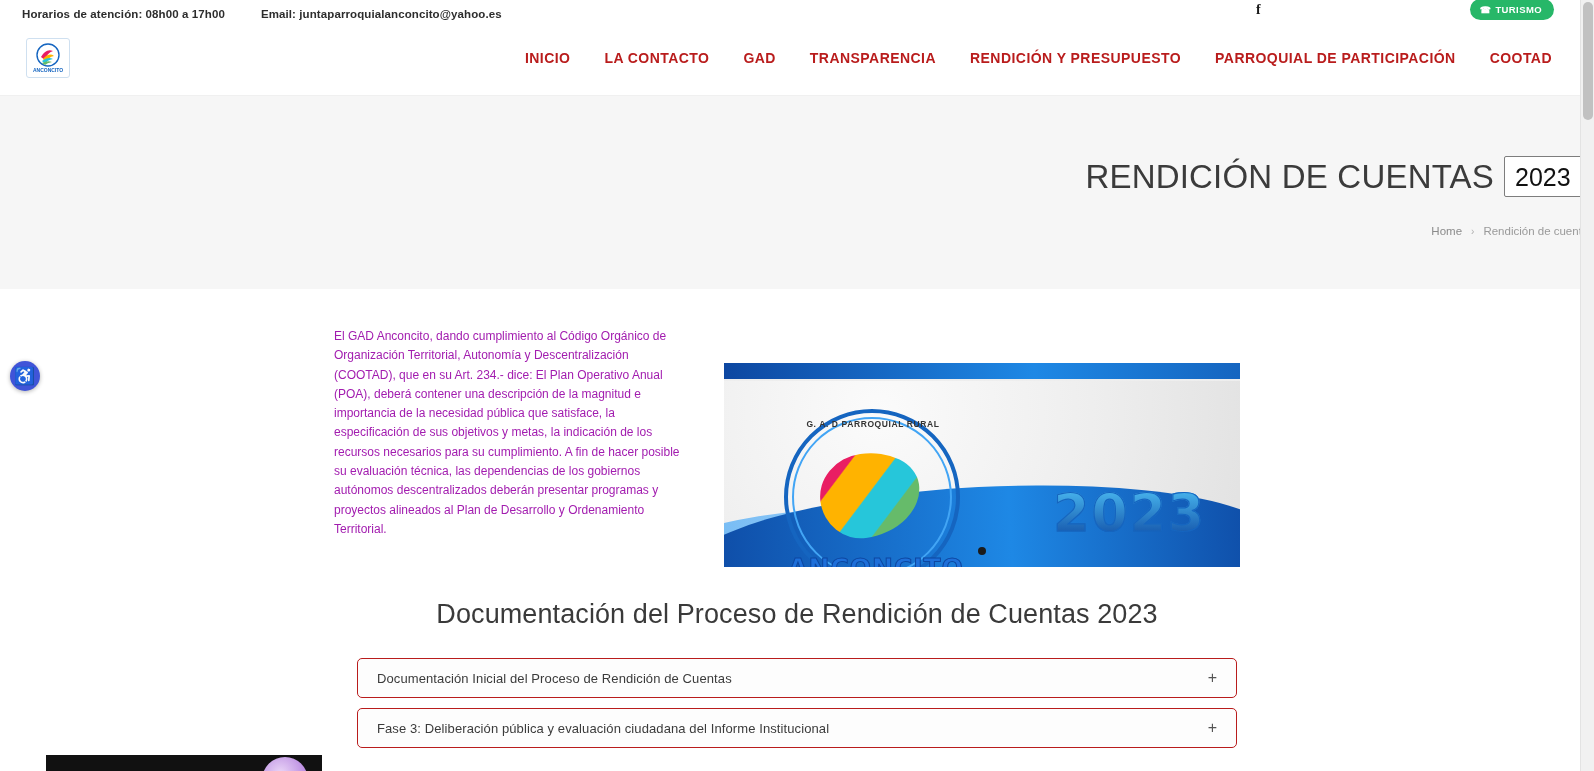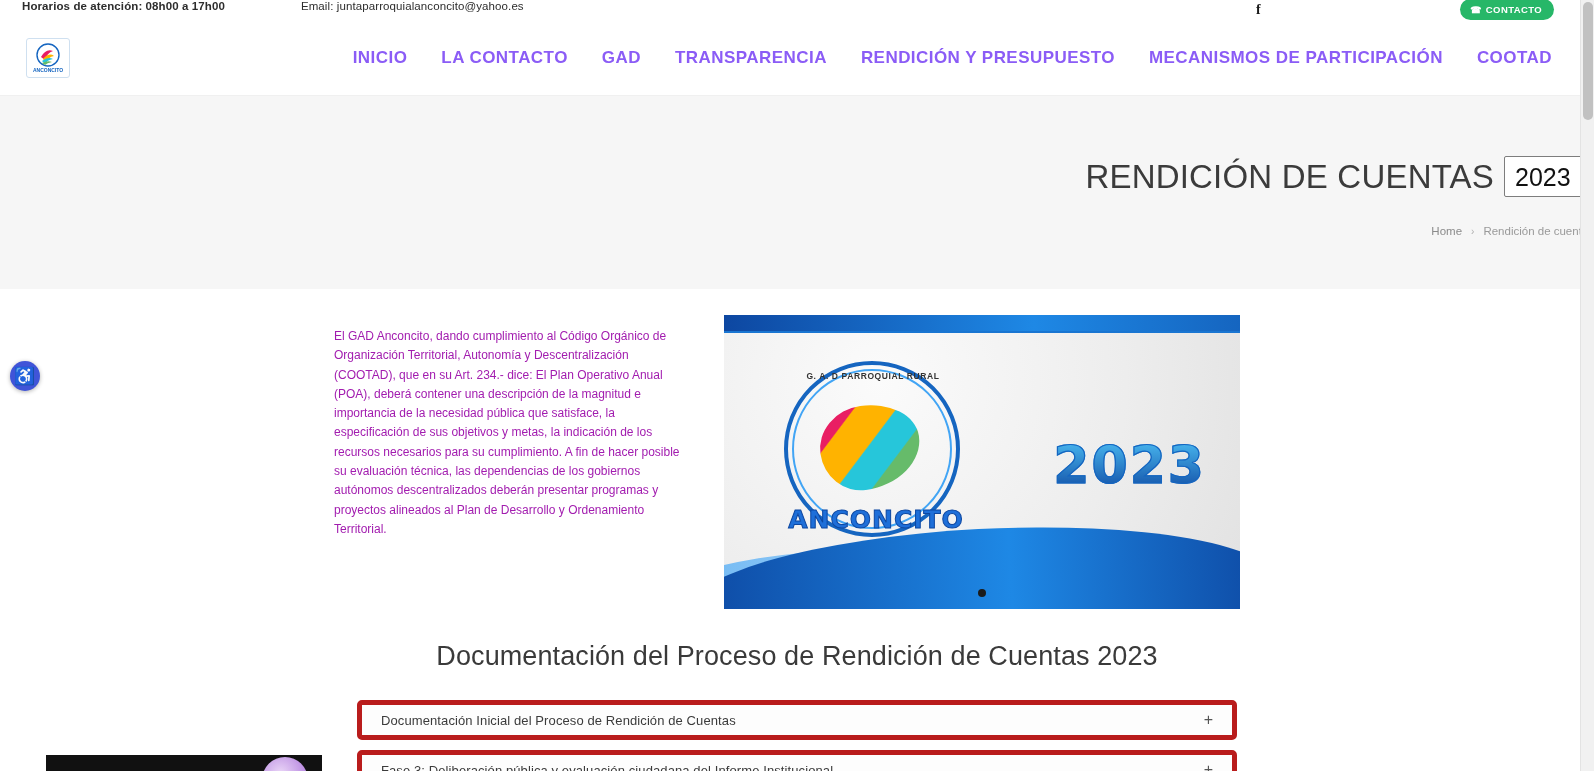--- a/index.html
+++ b/index.html
@@ -16,28 +16,28 @@
     width: 1594px;
     height: 771px;
     overflow: hidden;
   }
 
   
   .topbar {
     height: 20px;
     background: #ffffff;
     display: flex;
-    align-items: flex-start;
+    align-items: flex-end;
     padding: 0 22px;
     font-size: 11.5px;
     color: #2d2d2d;
     position: relative;
   }
   .topbar .hours { font-weight: 600; letter-spacing: .1px; }
-  .topbar .email { font-weight: 400; margin-left: 76px; letter-spacing: .1px; }
+  .topbar .email { font-weight: 700; margin-left: 36px; letter-spacing: .1px; }
   .topbar .social {
     position: absolute;
     left: 1256px;
     top: 0;
     height: 20px;
     display: flex;
     align-items: center;
     color: #1a1a1a;
   }
   .fb-icon {
@@ -86,23 +86,23 @@
     overflow: hidden;
   }
   .nav {
     position: absolute;
     right: 42px;
     display: flex;
     align-items: center;
     gap: 34px;
   }
   .nav a {
-    color: #8b5cf6;
+    color: #b91c1c;
     text-decoration: none;
-    font-size: 17px;
+    font-size: 14px;
     font-weight: 600;
     letter-spacing: .45px;
     white-space: nowrap;
     cursor: pointer;
   }
 
   
   .hero {
     background: #f6f6f6;
     height: 193px;
@@ -159,25 +159,26 @@
     padding: 0 0 0 334px;
   }
   .intro-text {
     width: 352px;
     font-size: 12px;
     line-height: 19.3px;
     color: #a21caf;
   }
   .slide {
     width: 516px;
-    height: 294px;
+    height: 204px;
     position: relative;
     overflow: hidden;
     background: linear-gradient(180deg,#1565c0 0%, #1976d2 6%, #eeeeee 7%, #e8e8e8 80%, #1565c0 96%);
     border: 0;
+    margin-top: 48px;
   }
   .slide-inner { position: absolute; inset: 0; }
   .paper-bg {
     position: absolute;
     left: 0; right: 0; top: 18px; bottom: 30px;
     background:
       radial-gradient(circle at 30% 20%, #fbfbfb 0%, #ededed 60%, #e2e2e2 100%);
   }
   .blue-band-top {
     position: absolute; left: 0; right: 0; top: 0; height: 16px;
@@ -273,21 +274,21 @@
     font-weight: 400;
     color: #3a3a3a;
     margin-top: 32px;
     letter-spacing: .1px;
   }
   .accordion {
     width: 880px;
     margin: 28px auto 0 auto;
   }
   .acc-item {
-    border: 5px solid #b91c1c;
+    border: 1px solid #b91c1c;
     border-radius: 5px;
     background: #fdfdfd;
     height: 40px;
     display: flex;
     align-items: center;
     justify-content: space-between;
     padding: 0 19px;
     margin-bottom: 10px;
     cursor: pointer;
   }
@@ -358,42 +359,42 @@
 <div class="page">
 
   <div class="topbar">
     <span class="hours">Horarios de atención: 08h00 a 17h00</span>
     <span class="email">Email: juntaparroquialanconcito@yahoo.es</span>
     <span class="social">
       <span class="fb-icon">f</span>
     </span>
     <button class="contact-btn">
       <span class="ci">☎</span>
-      <span>CONTACTO</span>
+      <span>TURISMO</span>
     </button>
   </div>
 
   <div class="header">
     <div class="logo">
       <svg width="40" height="34" viewBox="0 0 40 34">
         <circle cx="20" cy="14" r="11" fill="none" stroke="#1565c0" stroke-width="1.4"></circle>
         <path d="M13 16 q5 -9 12 -6 q-6 2 -8 9 z" fill="#e91e63"></path>
         <path d="M15 18 q6 -7 11 -3 q-6 1 -8 7 z" fill="#ffb300"></path>
         <path d="M14 20 q6 -5 11 -2 q-6 1 -8 5 z" fill="#26c6da"></path>
         <path d="M14 22 q6 -3 10 -1 q-5 1 -7 3 z" fill="#66bb6a"></path>
         <text x="20" y="31" font-size="5" font-family="Liberation Sans, sans-serif" fill="#1565c0" text-anchor="middle" font-weight="bold">ANCONCITO</text>
       </svg>
     </div>
     <nav class="nav">
       <a>INICIO</a>
       <a>LA CONTACTO</a>
       <a>GAD</a>
       <a>TRANSPARENCIA</a>
       <a>RENDICIÓN Y PRESUPUESTO</a>
-      <a>MECANISMOS DE PARTICIPACIÓN</a>
+      <a>PARROQUIAL DE PARTICIPACIÓN</a>
       <a>COOTAD</a>
     </nav>
   </div>
 
   <div class="hero">
     <div class="hero-title-row">
       <span class="hero-title">RENDICIÓN DE CUENTAS</span>
       <select class="year-select">
         <option selected="">2023</option>
         <option>2022</option>

